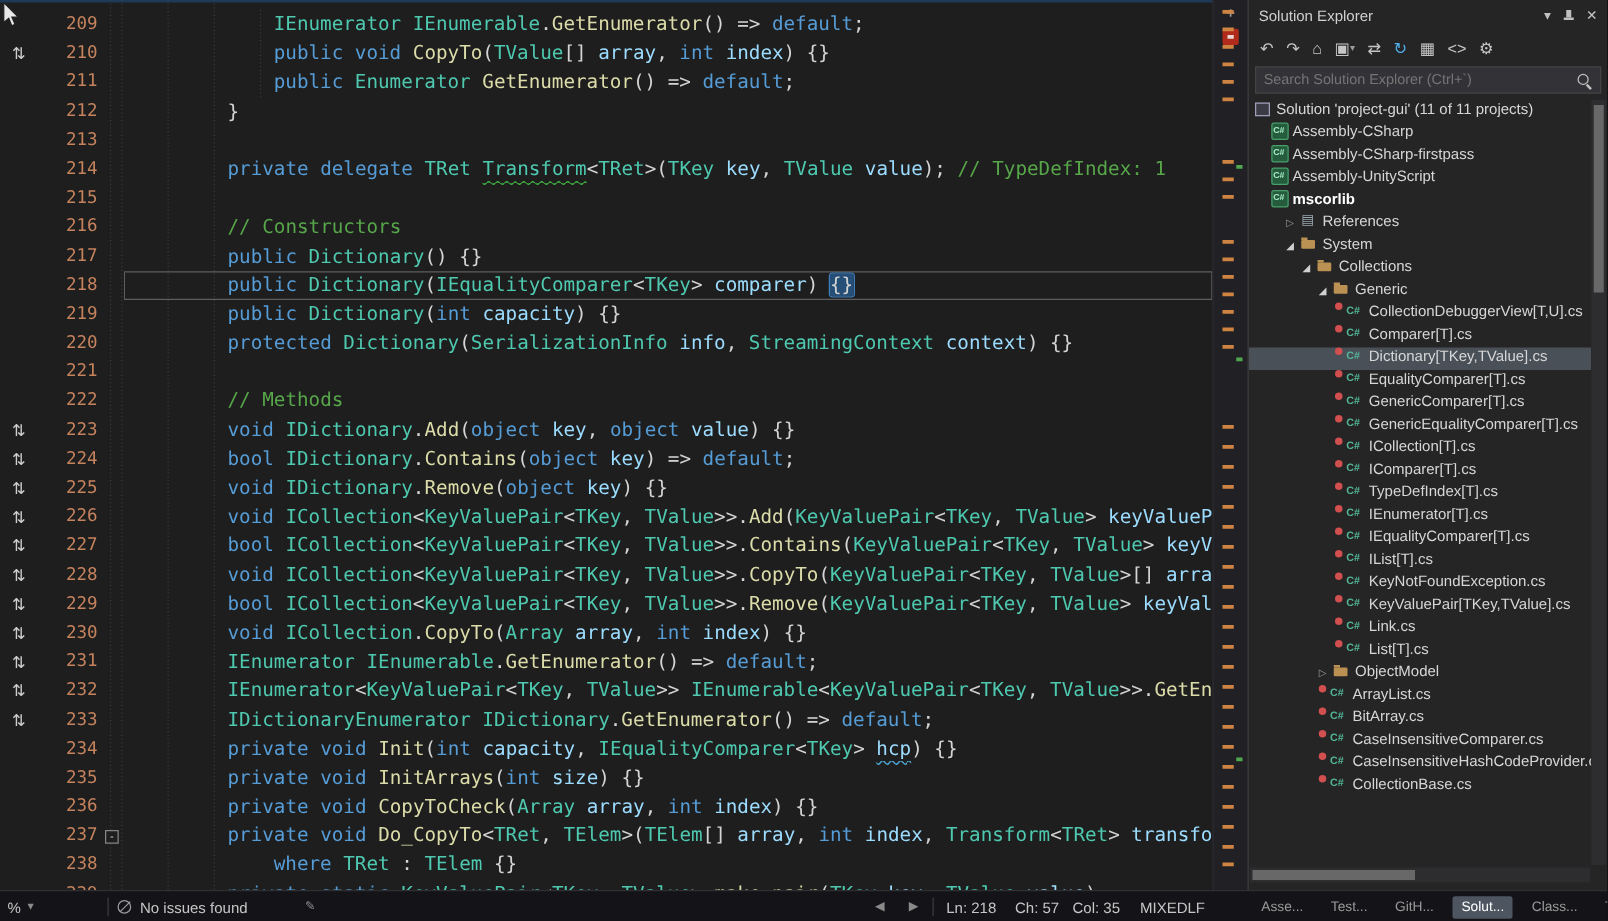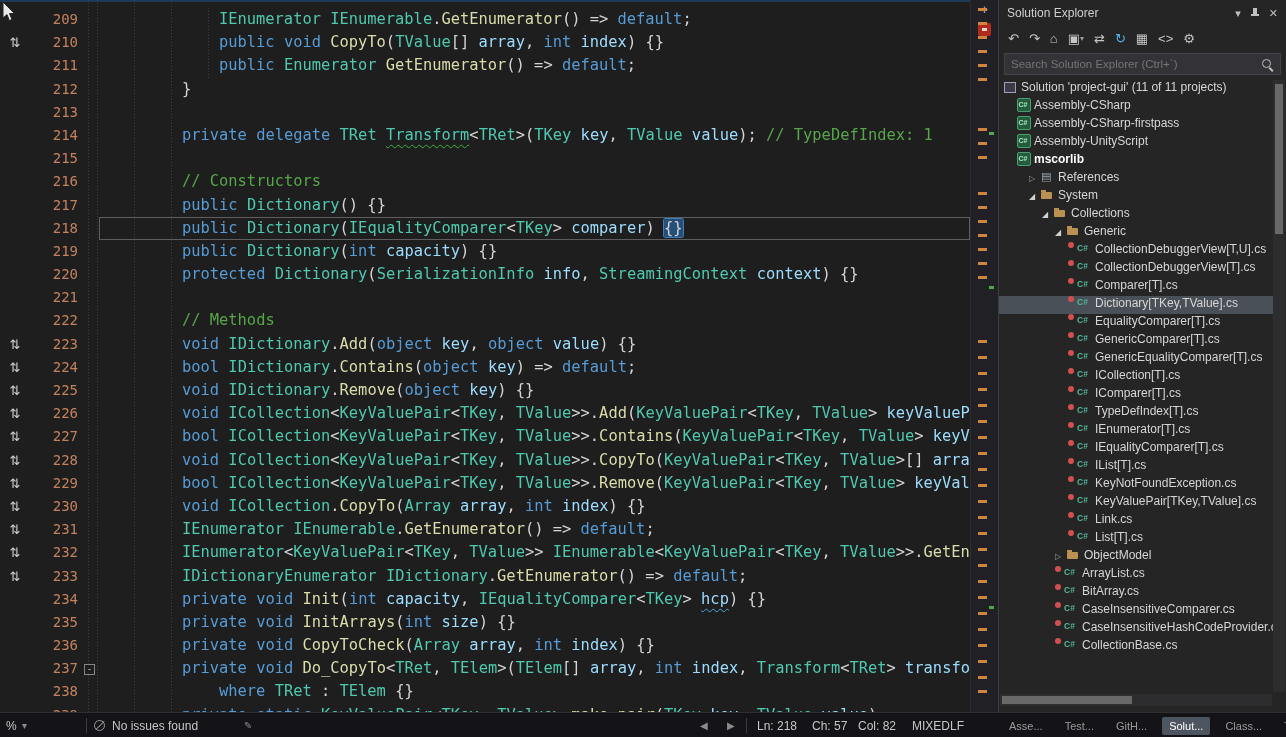--- a/index.html
+++ b/index.html
@@ -321,25 +321,20 @@
           <span class="tlabel">Generic</span>
         </div>
         <div class="trow" style="padding-left: 69px;">
           <span class="fdot"></span>
           <span class="ic ic-cs"></span>
           <span class="tlabel">CollectionDebuggerView[T,U].cs</span>
         </div>
         <div class="trow" style="padding-left: 69px;">
           <span class="fdot"></span>
           <span class="ic ic-cs"></span>
-          <span class="tlabel">CollectionDebuggerView[T].cs</span>
-        </div>
-        <div class="trow" style="padding-left: 69px;">
-          <span class="fdot"></span>
-          <span class="ic ic-cs"></span>
           <span class="tlabel">Comparer[T].cs</span>
         </div>
         <div class="trow sel" style="padding-left: 69px;">
           <span class="fdot"></span>
           <span class="ic ic-cs"></span>
           <span class="tlabel">Dictionary[TKey,TValue].cs</span>
         </div>
         <div class="trow" style="padding-left: 69px;">
           <span class="fdot"></span>
           <span class="ic ic-cs"></span>
@@ -451,21 +446,21 @@
     <div class="sbi" style="left:94px">
         <span class="noiss"></span>
       </div>
     <div class="sbi" style="left:112px">No issues found</div>
     <div class="sbi sarr" style="left:244px">✎</div>
     <div class="sbi sarr" style="left:700px">◀</div>
     <div class="sbi sarr" style="left:727px">▶</div>
     <div class="vsep" style="left:746px"></div>
     <div class="sbi" style="left:757px">Ln: 218</div>
     <div class="sbi" style="left:812px">Ch: 57</div>
-    <div class="sbi" style="left:858px">Col: 82</div>
+    <div class="sbi" style="left:858px">Col: 35</div>
     <div class="sbi" style="left:912px">MIXED</div>
     <div class="sbi" style="left:950px">LF</div>
     <div class="tabsrow" id="setabs">
         <span class="wtab">Asse...</span>
         <span class="wtab">Test...</span>
         <span class="wtab">GitH...</span>
         <span class="wtab act">Solut...</span>
         <span class="wtab">Class...</span>
         <span class="wtab">Tea...</span>
       </div>

